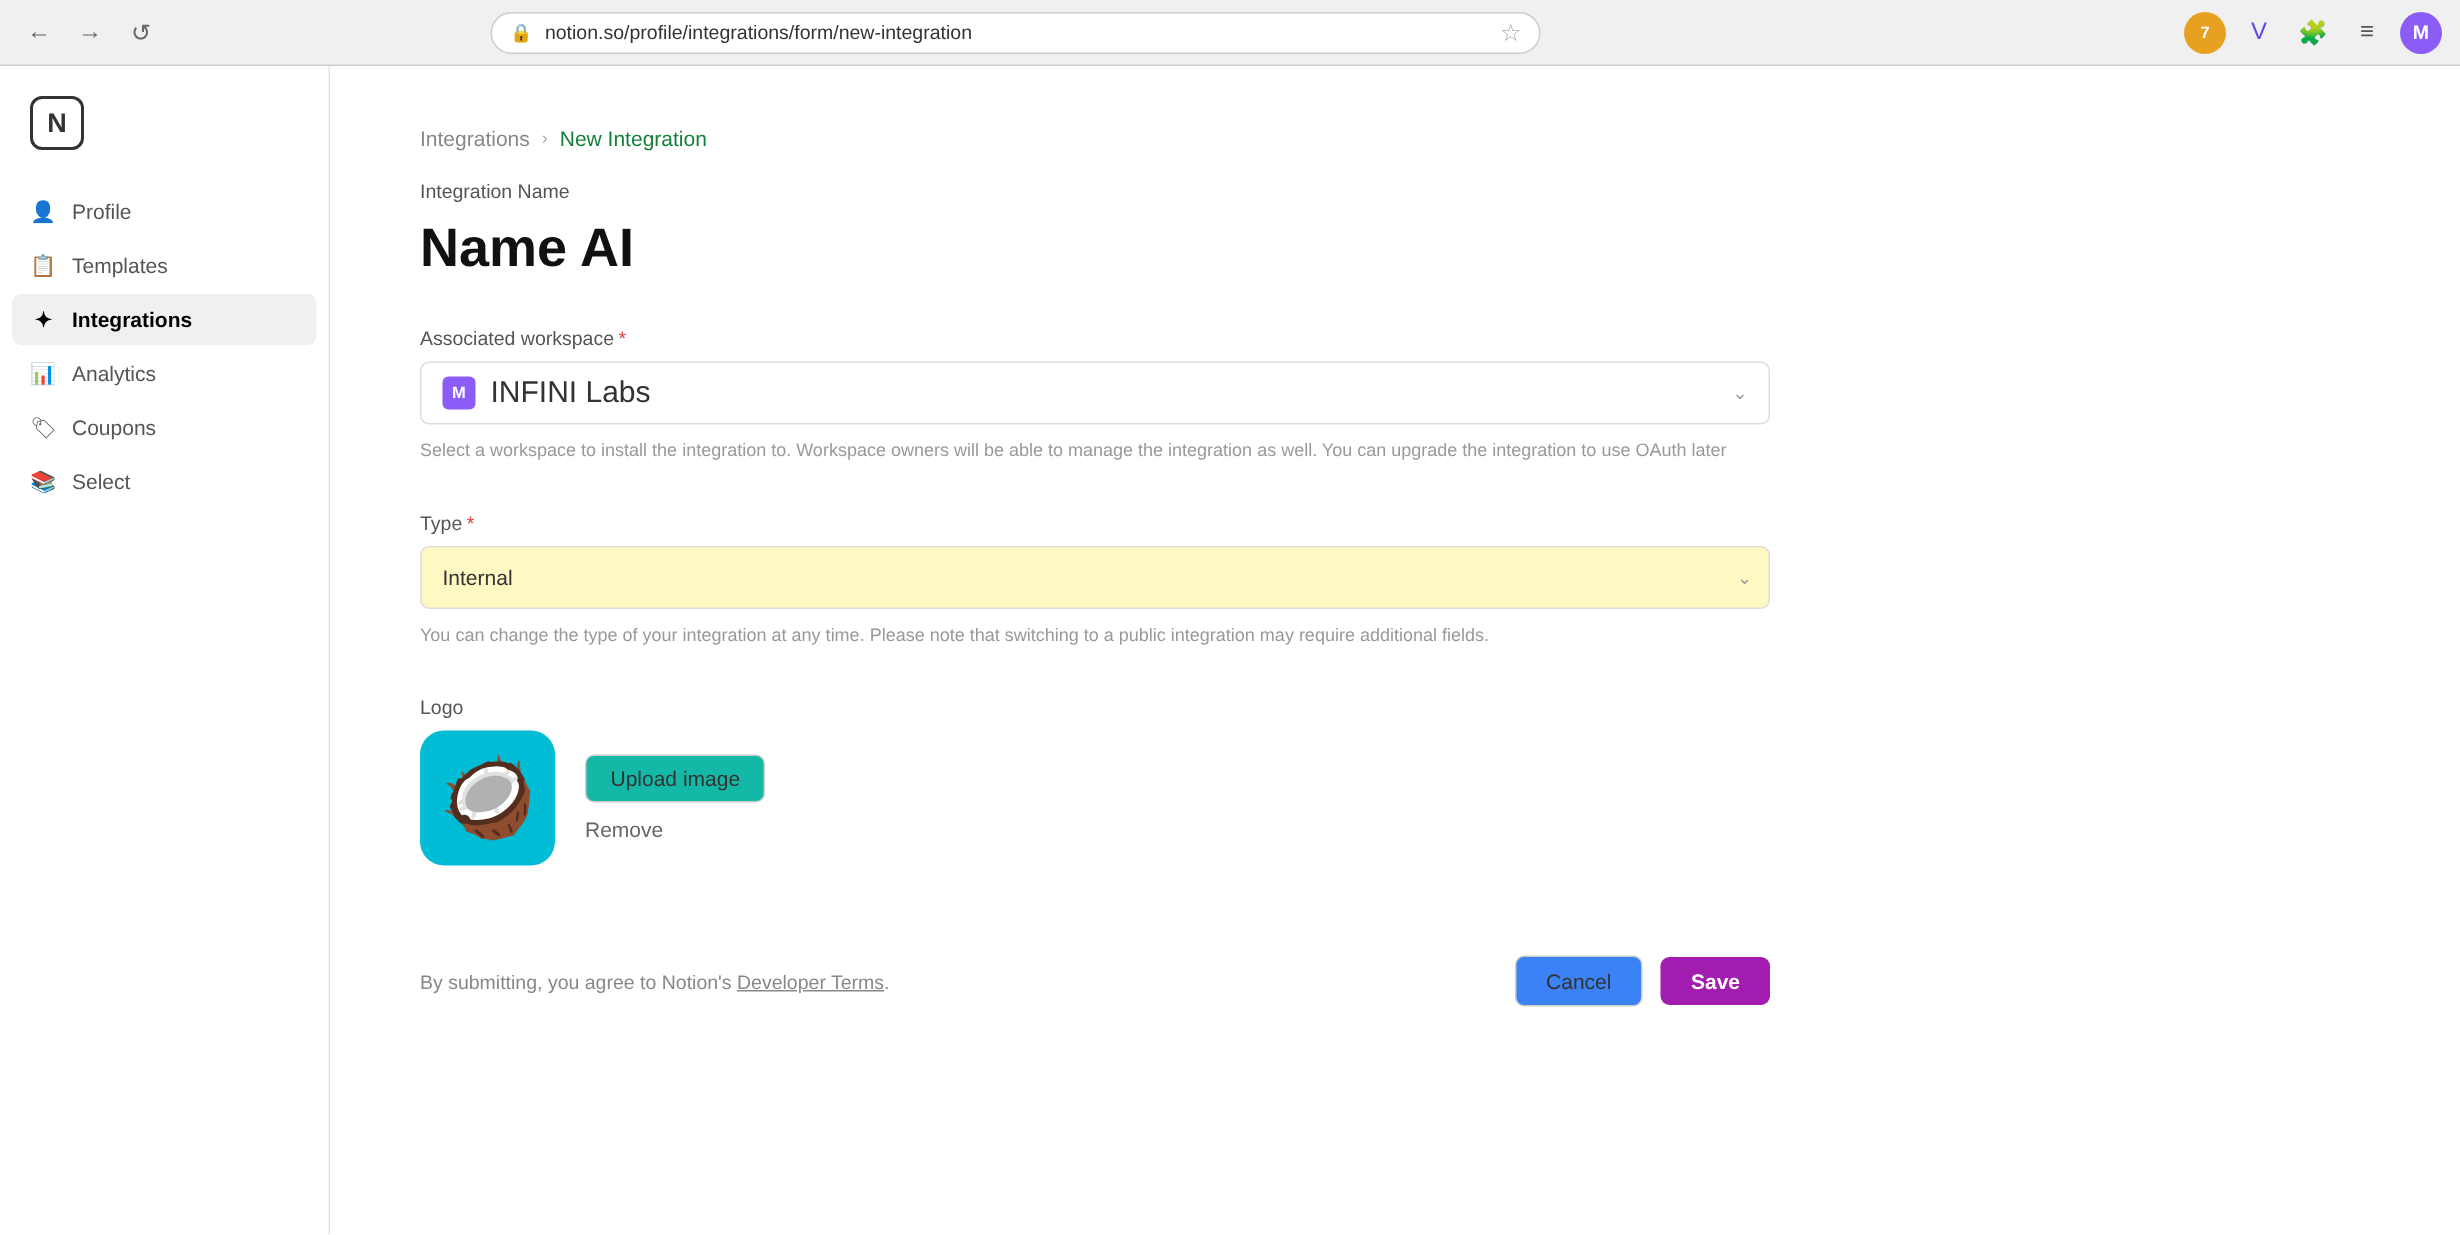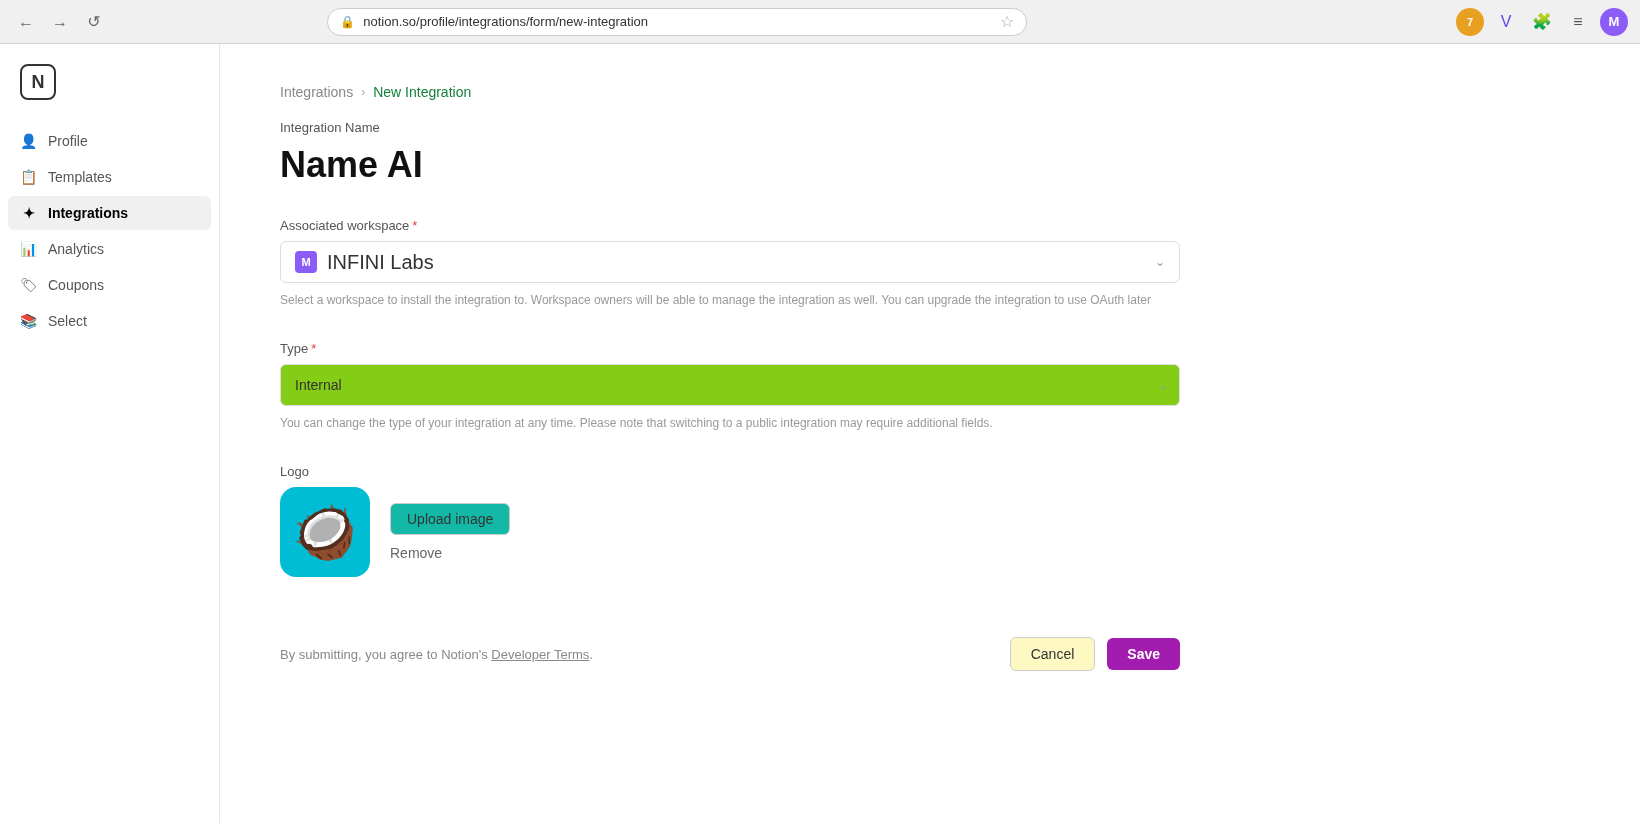--- a/index.html
+++ b/index.html
@@ -220,21 +220,21 @@
     .form-select {
       width: 100%;
       max-width: 900px;
       height: 42px;
       border: 1px solid #ddd;
       border-radius: 6px;
       padding: 0 14px;
       padding-right: 36px;
       font-size: 14px;
       color: #333;
-      background: #84cc16;
+      background: #fef9c3;
       appearance: none;
       cursor: pointer;
       outline: none;
     }
     .select-arrow {
       position: absolute;
       right: 12px;
       top: 50%;
       transform: translateY(-50%);
       pointer-events: none;
@@ -353,21 +353,21 @@
     }
     .footer-actions {
       display: flex;
       gap: 12px;
       align-items: center;
     }
     .cancel-btn {
       padding: 8px 20px;
       border: 1px solid #ccc;
       border-radius: 6px;
-      background: #fef9c3;
+      background: #3b82f6;
       font-size: 14px;
       color: #333;
       cursor: pointer;
       font-weight: 500;
     }
     .save-btn {
       padding: 8px 20px;
       border: none;
       border-radius: 6px;
       background: #a21caf;

